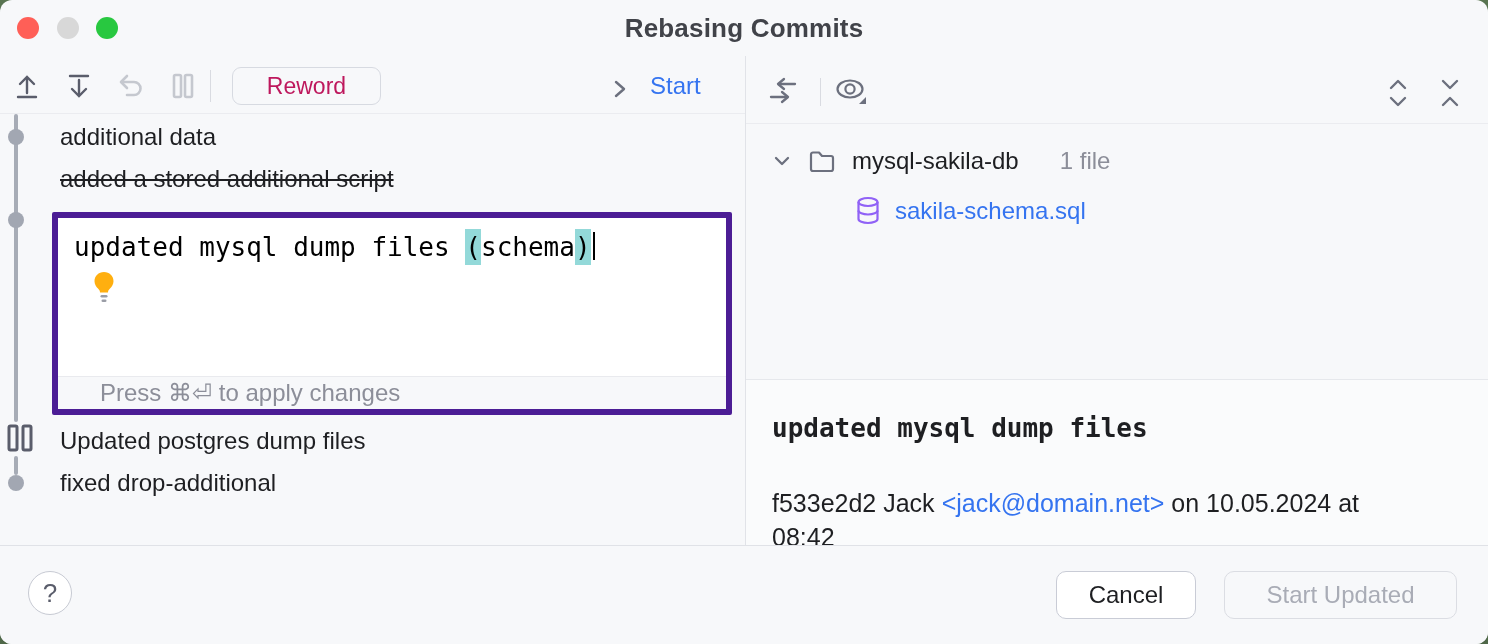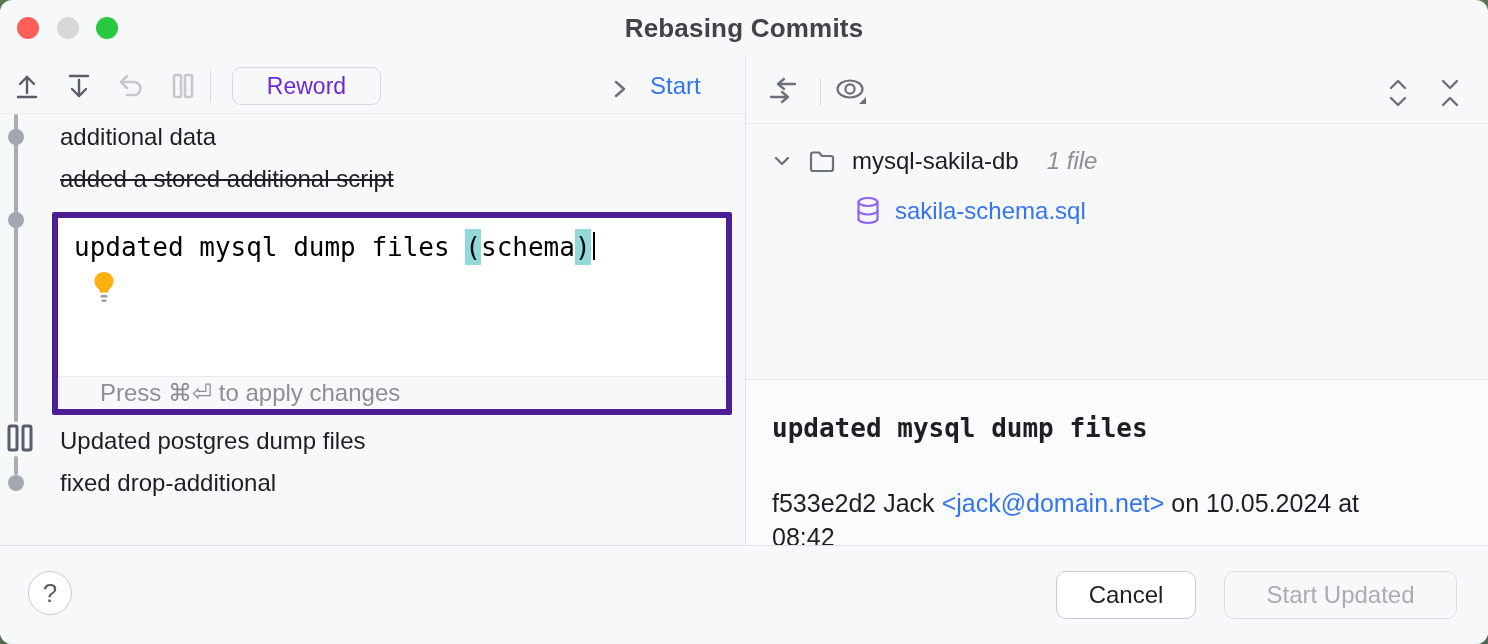--- a/index.html
+++ b/index.html
@@ -19,21 +19,21 @@
   .win-title {
     position:absolute; left:0; top:13px; width:100%; text-align:center;
     font-size:26px; font-weight:bold; color:#414349; letter-spacing:.2px;
   }
   
   .icon-btn { position:absolute; width:34px; height:34px; display:flex; align-items:center; justify-content:center; border-radius:6px; }
   .ltb-sep { position:absolute; left:210px; top:70px; width:1px; height:32px; background:#D9DBE1; }
   .reword-btn {
     position:absolute; left:232px; top:67px; width:149px; height:38px;
     border:1px solid #D7DAE1; border-radius:9px; background:transparent;
-    color:#6d28d9; font-size:23px; font-family:"Liberation Sans",sans-serif;
+    color:#be185d; font-size:23px; font-family:"Liberation Sans",sans-serif;
   }
   .reset-link { position:absolute; left:650px; top:72px; font-size:24px; color:#3574F0; cursor:pointer; }
   .ltb-chevron { position:absolute; left:605px; top:74px; width:30px; height:30px; display:flex; align-items:center; justify-content:center; }
   .left-sep { position:absolute; left:0; top:113px; width:745px; height:1px; background:#EBECF0; }
   
   .rail-line { position:absolute; left:14px; width:4px; background:#A7ACB6; border-radius:2px; }
   .rail-dot  { position:absolute; left:8px; width:16px; height:16px; border-radius:50%; background:#A2A7B2; }
   .rail-pause { position:absolute; left:6px; top:424px; }
   
   .commit-label { position:absolute; left:60px; font-size:24px; line-height:30px; color:#1E1F22; cursor:default; }
@@ -58,21 +58,21 @@
     font-size:24px; color:#8C8E99;
   }
   
   .vsep { position:absolute; left:745px; top:56px; width:1px; height:489px; background:#E1E3E8; }
   .rtb-sep { position:absolute; left:820px; top:78px; width:1px; height:28px; background:#D9DBE1; }
   .right-sep { position:absolute; left:746px; top:123px; width:742px; height:1px; background:#EBECF0; }
   .tree-row { position:absolute; display:flex; align-items:center; cursor:pointer; }
   .tree-folder-row { left:772px; top:144px; height:34px; gap:16px; }
   .tree-file-row { left:855px; top:194px; height:34px; gap:14px; }
   .tree-label { font-size:24px; color:#1E1F22; }
-  .tree-badge { font-size:24px; color:#8C8E99; margin-left:12px;font-style:italic; }
+  .tree-badge { font-size:24px; color:#8C8E99; margin-left:25px; }
   .file-link { font-size:24px; color:#3574F0; }
   .details-sep { position:absolute; left:746px; top:379px; width:742px; height:1px; background:#E6E8EC; }
   .details {
     position:absolute; left:746px; top:380px; width:742px; height:165px;
     background:#FAFBFC; overflow:hidden;
   }
   .details-subject {
     position:absolute; left:26px; top:33px;
     font-family:"DejaVu Sans Mono", monospace; font-weight:bold; font-size:26px; color:#1E1F22;
   }

